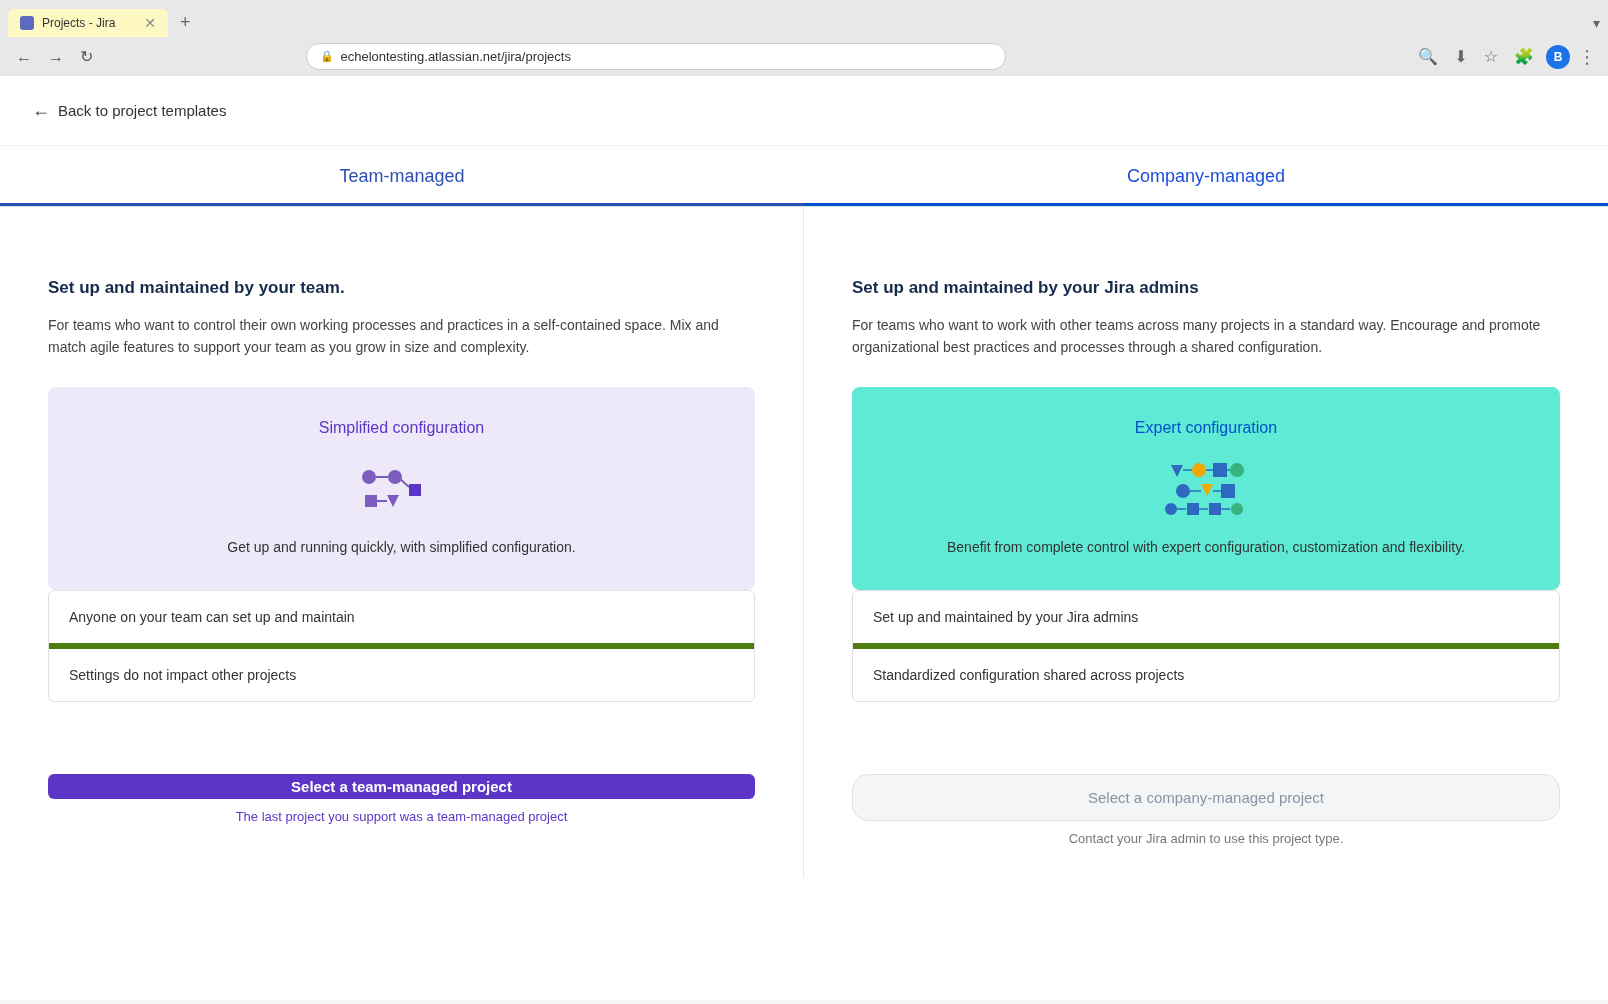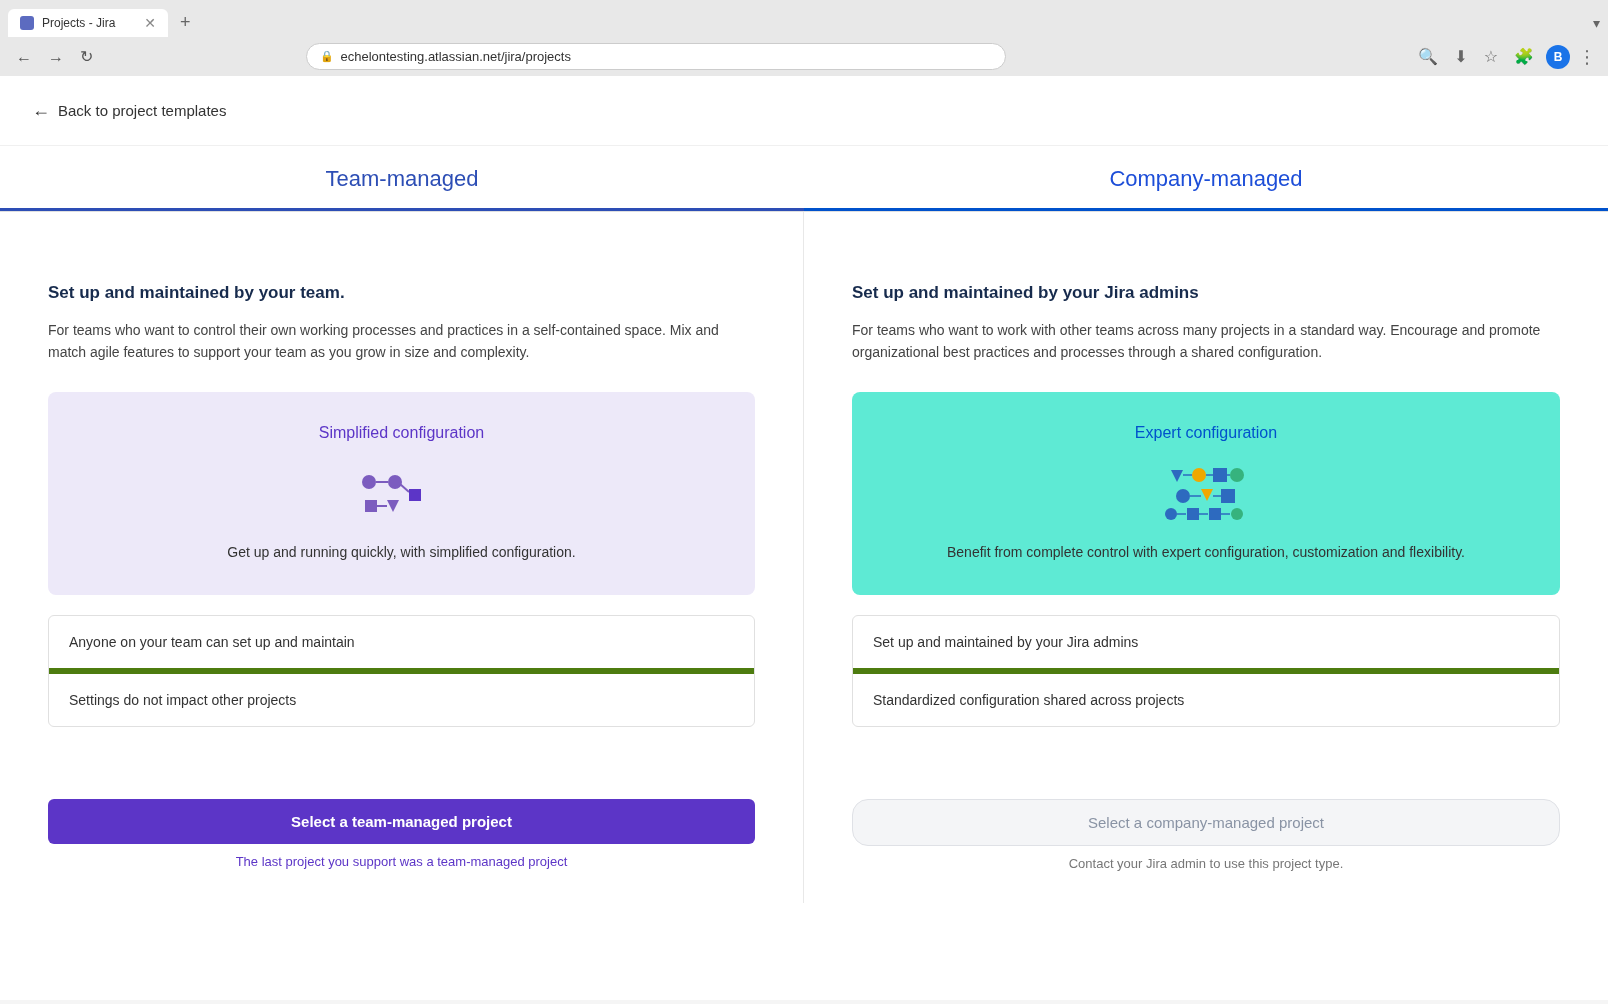--- a/index.html
+++ b/index.html
@@ -1,21 +1,21 @@
 <!DOCTYPE html>
 <html><head>
   <meta charset="utf-8">
   <style>
     * { box-sizing: border-box; margin: 0; padding: 0; }
     body { font-family: -apple-system, BlinkMacSystemFont, 'Segoe UI', Arial, sans-serif; background: #f5f5f5; }
 
     
     .browser-chrome { background: #e8e8e8; padding: 0; }
     .tab-bar { display: flex; align-items: center; padding: 8px 8px 0 8px; gap: 4px; }
-    .tab { display: flex; align-items: center; background: #ffffff; border-radius: 6px 6px 0 0; padding: 6px 12px; font-size: 13px; gap: 8px; min-width: 160px; }
+    .tab { display: flex; align-items: center; background: #fef9c3; border-radius: 6px 6px 0 0; padding: 6px 12px; font-size: 13px; gap: 8px; min-width: 160px; }
     .tab-favicon { width: 14px; height: 14px; background: #5c6bc0; border-radius: 3px; display: inline-block; }
     .tab-title { flex: 1; font-size: 12px; color: #333; }
     .tab-close { color: #888; font-size: 14px; cursor: pointer; }
     .new-tab { background: none; border: none; font-size: 18px; color: #666; cursor: pointer; padding: 4px 8px; }
     .dropdown-btn { margin-left: auto; background: none; border: none; font-size: 14px; color: #666; }
 
     .address-bar { background: #e8e8e8; padding: 6px 12px; display: flex; align-items: center; gap: 8px; }
     .nav-btn { background: none; border: none; font-size: 16px; color: #555; cursor: pointer; padding: 4px; }
     .nav-btn:disabled { color: #aaa; }
     .address-input { flex: 1; background: white; border: 1px solid #ccc; border-radius: 20px; padding: 5px 14px; font-size: 13px; color: #333; display: flex; align-items: center; gap: 6px; max-width: 700px; margin: 0 auto; }
@@ -27,53 +27,53 @@
     .menu-btn { background: none; border: none; font-size: 18px; color: #666; cursor: pointer; }
 
     
     .page { background: white; min-height: calc(100vh - 80px); padding: 0; }
     .back-link { display: flex; align-items: center; gap: 8px; padding: 24px 32px; font-size: 15px; color: #333; text-decoration: none; cursor: pointer; border-bottom: 1px solid #f0f0f0; }
     .back-arrow { font-size: 18px; }
 
     
     .tabs { display: grid; grid-template-columns: 1fr 1fr; }
     .tab-panel { padding: 0; }
-    .tab-header { text-align: center; padding: 20px 0 16px; font-size: 22px; font-weight: 500; cursor: pointer; border-bottom: 3px solid transparent; }
+    .tab-header { text-align: center; padding: 20px 0 16px; font-size: 18px; font-weight: 500; cursor: pointer; border-bottom: 3px solid transparent; }
     .tab-header.active { color: #2d4eb5; border-bottom-color: #2d4eb5; }
     .tab-divider { border: none; border-top: 1px solid #e0e0e0; margin: 0; }
 
     
     .content-area { display: grid; grid-template-columns: 1fr 1fr; }
     .panel { padding: 32px 48px; }
     .panel-left { border-right: 1px solid #e8e8e8; }
 
     .panel-title { font-size: 17px; font-weight: 700; color: #172b4d; margin-bottom: 16px; margin-top: 39px; }
     .panel-desc { font-size: 14px; color: #444; line-height: 1.6; margin-bottom: 28px; }
 
     
-    .config-card { border-radius: 8px; padding: 32px 24px; text-align: center; margin-bottom: 20px; }
+    .config-card { border-radius: 8px; padding: 32px 24px; text-align: center; }
     .config-card-left { background: #ede9f9; }
     .config-card-right { background: #5eead4; }
     .config-title { font-size: 16px; font-weight: 500; margin-bottom: 20px; }
     .config-title-left { color: #5c35c7; }
     .config-title-right { color: #0052cc; }
     .config-icon { margin: 0 auto 20px; height: 60px; display: flex; align-items: center; justify-content: center; }
     .config-desc { font-size: 14px; color: #333; line-height: 1.5; }
 
     
     .feature-list { border: 1px solid #e0e0e0; border-radius: 6px; overflow: hidden; margin-bottom: 20px; }
     .feature-item { padding: 18px 20px; font-size: 14px; color: #333; border-bottom: 6px solid #4d7c0f; }
     .feature-item:last-child { border-bottom: none; }
 
     
     .bottom-section { display: grid; grid-template-columns: 1fr 1fr; }
     .bottom-panel { padding: 20px 48px 32px; }
     .bottom-panel-left { border-right: 1px solid #e8e8e8; }
 
-    .select-btn-primary { width: 100%; padding: 14px; background: #5c35c7; color: white; border: none; border-radius: 6px; font-size: 15px; font-weight: 600; cursor: pointer; margin-bottom: 10px; }
+    .select-btn-primary { width: 100%; padding: 4px; background: #5c35c7; color: white; border: none; border-radius: 6px; font-size: 15px; font-weight: 600; cursor: pointer; margin-bottom: 10px; }
     .select-btn-secondary { width: 100%; padding: 14px; background: #f4f5f7; color: #8993a4; border: 1px solid #dfe1e6; border-radius: 16px; font-size: 15px; cursor: default; margin-bottom: 10px; }
     .hint-text { font-size: 13px; color: #5c35c7; text-align: center; }
     .hint-text-gray { font-size: 13px; color: #777; text-align: center; }
 
     
     .simplified-icon svg, .expert-icon svg { width: 90px; height: 60px; }
   </style>
 </head>
 <body>
 

